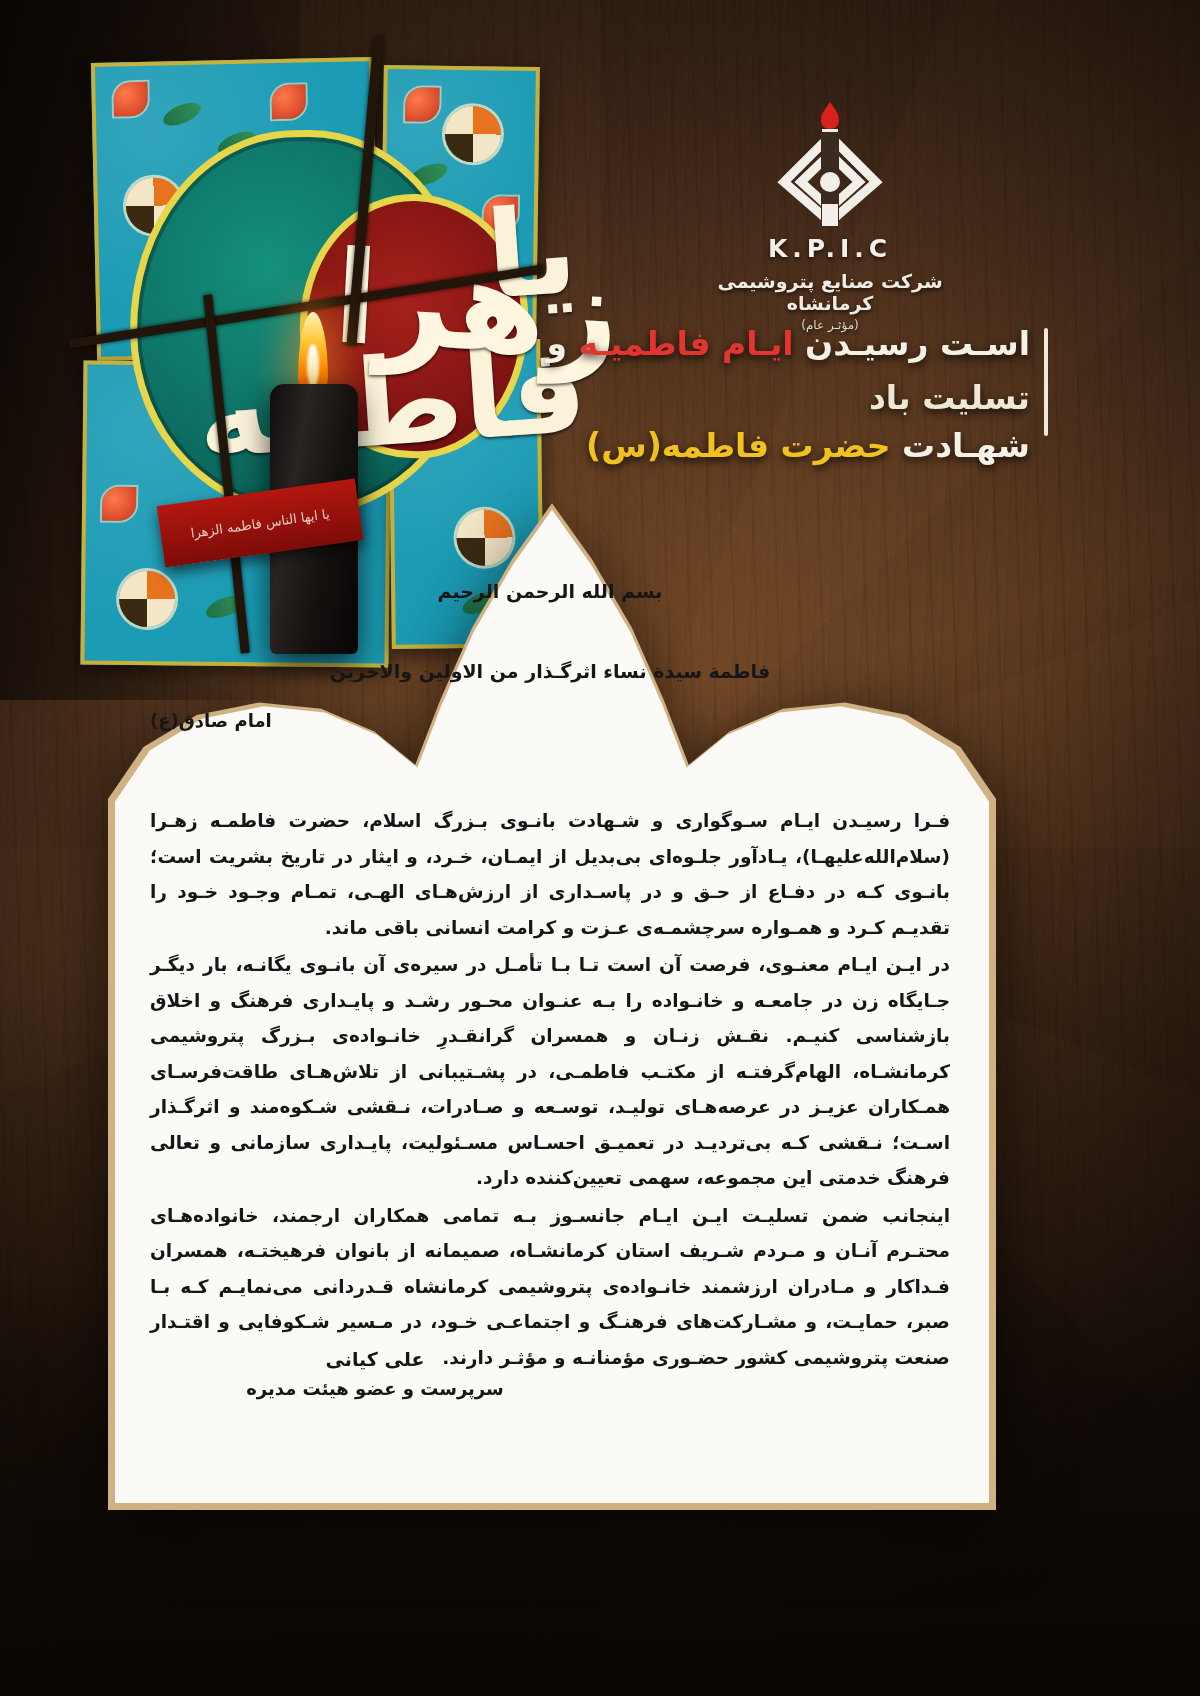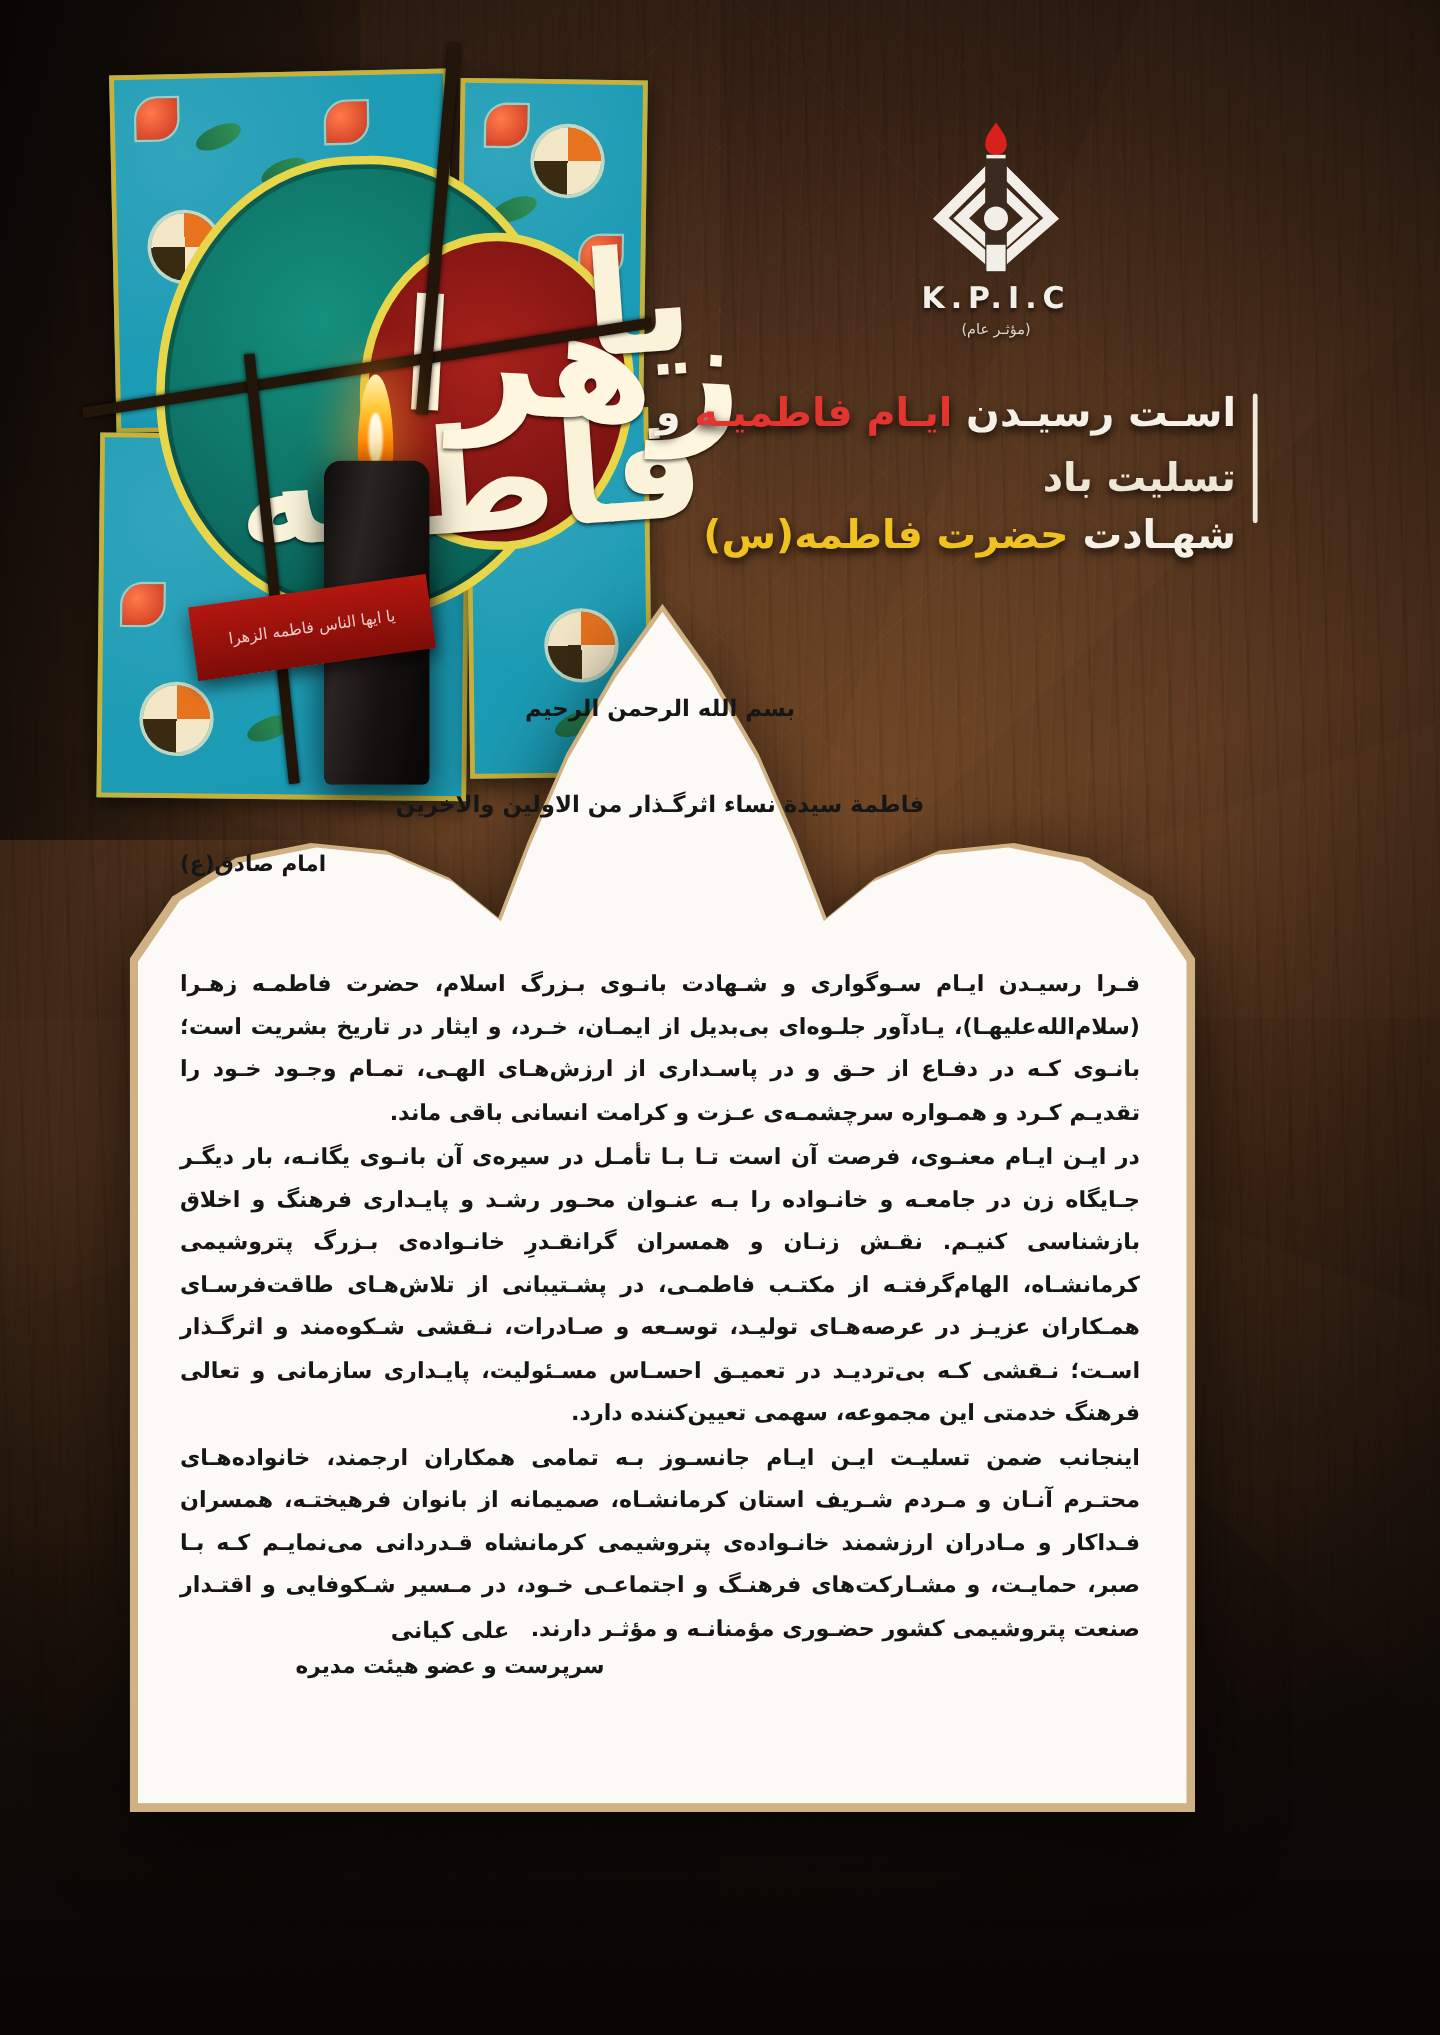--- a/index.html
+++ b/index.html
@@ -195,20 +195,21 @@
           <path d="M66 40 L112 86 L66 126 L20 86 Z"></path>
           <path d="M66 58 L95 86 L66 112 L37 86 Z"></path>
         </g>
         <rect x="57" y="36" width="18" height="96" fill="#3a2a20"></rect>
         <rect x="59" y="36" width="14" height="96" fill="#f2efe9" opacity="0"></rect>
         <circle cx="66" cy="86" r="10" fill="#f2efe9"></circle>
         <rect x="58" y="108" width="16" height="22" fill="#f2efe9"></rect>
       </svg>
     </div>
     <div class="logo-text">K.P.I.C</div>
+    <div class="logo-fa">شرکت صنایع پتروشیمی کرمانشاه</div>
     <div class="logo-sub">(مؤثـر عام)</div>
   </div>
 
   <div class="headline">
     <div class="rule"></div>
     <div class="hl-line hl1">
       <span>اسـت رسیـدن </span><span class="accent">ایـام فاطمیـه</span><span> و</span>
     </div>
     <div class="hl-line hl3">تسلیت باد</div>
     <div class="hl-line hl2">

